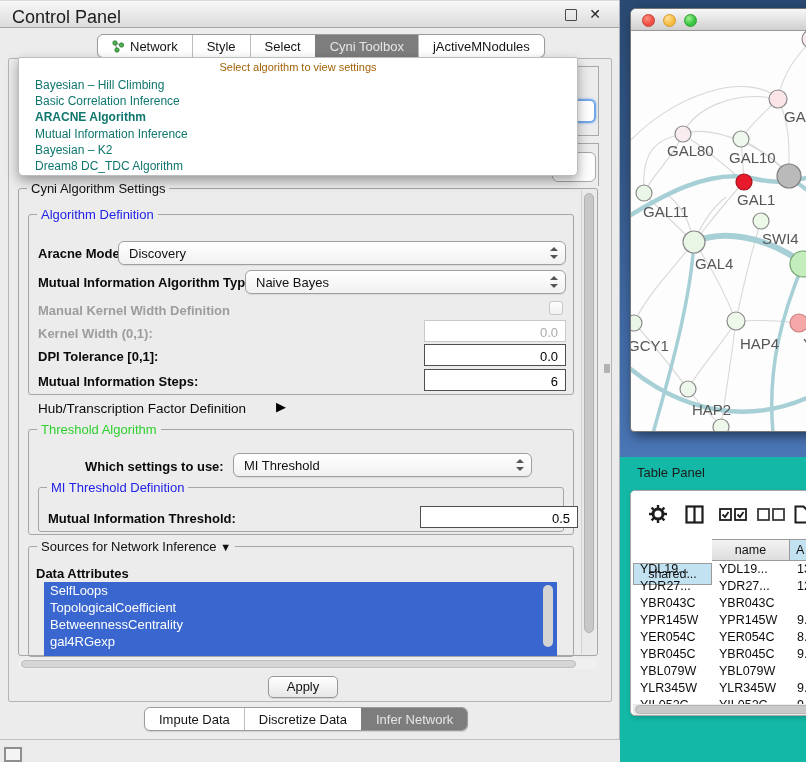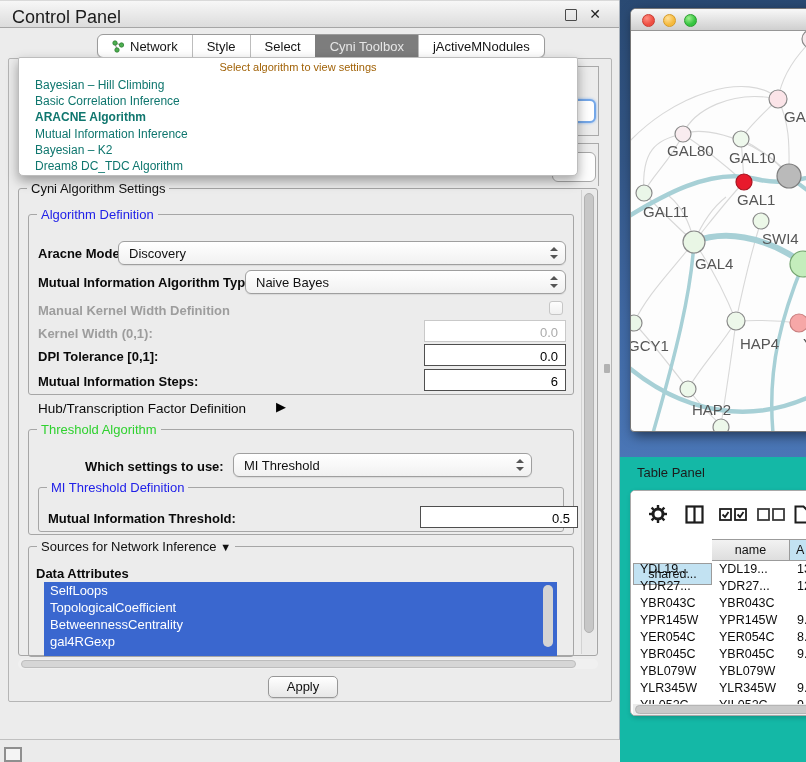--- a/index.html
+++ b/index.html
@@ -235,20 +235,31 @@
       <div class="attr-item">gal4RGexp</div>
       <div id="attr-scroll-thumb"></div>
     </div>
 
     <div class="htrack" style="left:18px; top:659px; width:580px; height:10px;">
       <div class="hthumb" style="left:3px; top:1px; width:555px; height:8px;"></div>
     </div>
 
     <div id="apply-btn">Apply</div>
 
+    <div id="bottom-tabs" class="segtabs">
+      <div class="segtab">
+          <span>Impute Data</span>
+        </div>
+      <div class="segtab">
+          <span>Discretize Data</span>
+        </div>
+      <div class="segtab selected">
+          <span>Infer Network</span>
+        </div>
+    </div>
   </div>
 
   <div id="cp-bottom-strip"></div>
   <div id="float-panel-icon"></div>
   <div id="splitter-handle"></div>
 
   <div id="desktop">
 
     <div id="net-window">
       <div id="net-titlebar">

